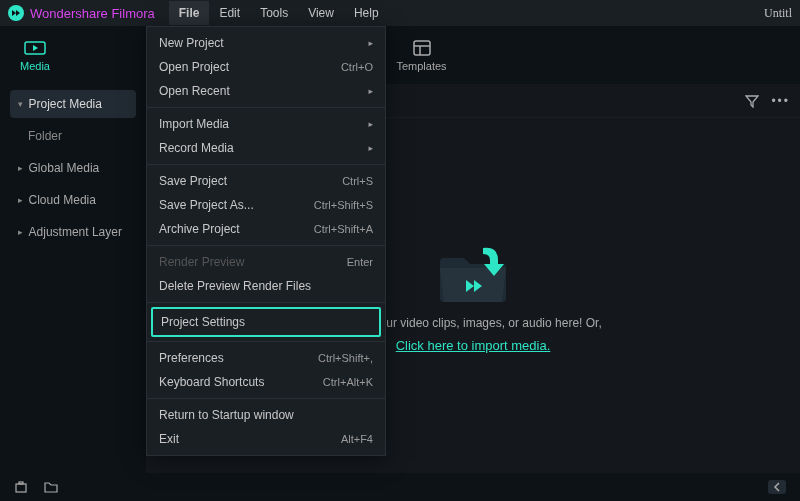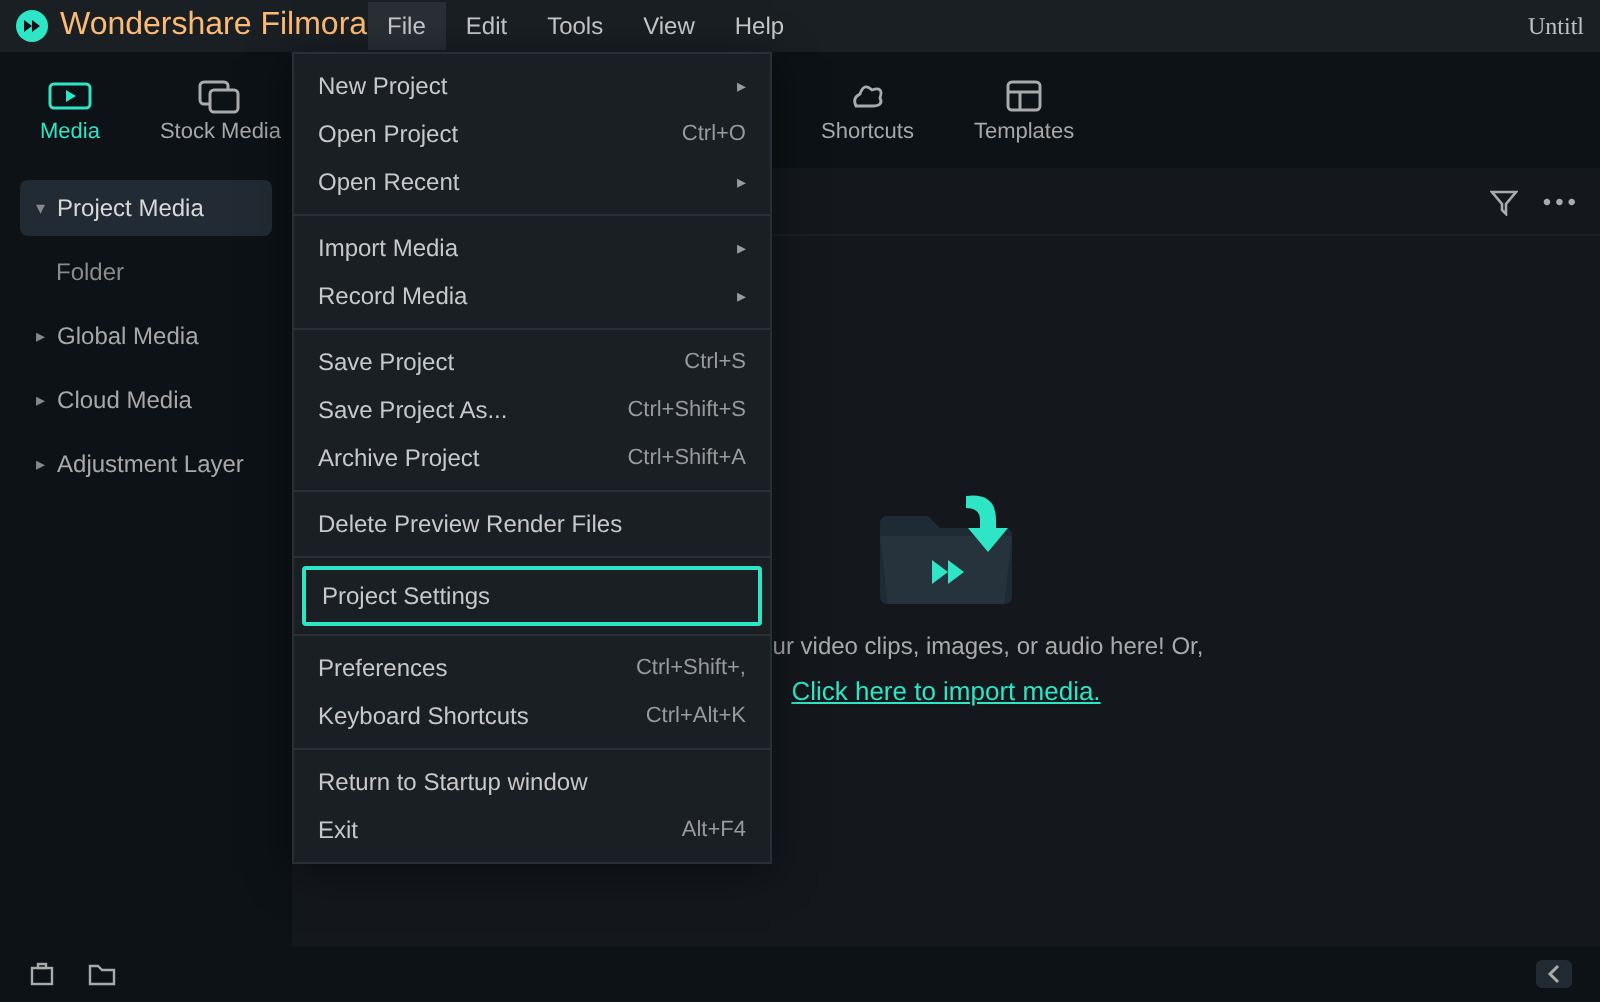--- a/index.html
+++ b/index.html
@@ -1,23 +1,23 @@
 <!DOCTYPE html>
 <html><head>
 <meta charset="utf-8">
 <style>
 * { margin: 0; padding: 0; box-sizing: border-box; font-family: -apple-system, "Segoe UI", Arial, sans-serif; }
 body { background: #0d1117; color: #c8c8c8; width: 800px; height: 501px; overflow: hidden; position: relative; font-size: 12px; }
 
 .title-bar { height: 26px; background: #1a1f24; display: flex; align-items: center; padding: 0 8px; position: relative; z-index: 5; }
 .logo { width: 16px; height: 16px; margin-right: 6px; }
-.app-name { color: #fdba74; font-size: 16px; }
+.app-name { color: #d946ef; font-size: 13px; margin-right: 14px; }
 .menubar { display: flex; }
 .menu-item { padding: 5px 10px; color: #c8c8c8; cursor: pointer; font-size: 12px; }
-.menu-item.active { background: #2a2f35; }
+.menu-item.active { background: #2a2f35; font-weight: bold; }
 .title-right { margin-left: auto; font-size: 12px; color: #c0c0c0; font-family: Liberation Serif, serif;}
 
 .toolbar-strip { height: 58px; background: #0d1216; display: flex; align-items: center; padding: 0 20px; gap: 30px; }
 .tool-tab { display: flex; flex-direction: column; align-items: center; gap: 3px; cursor: pointer; color: #a8a8a8; font-size: 11px; }
 .tool-tab.active { color: #2ee6c5; }
 .tool-icon { width: 22px; height: 18px; display: flex; align-items: center; justify-content: center; }
 
 .content-row { display: flex; height: calc(100% - 26px - 58px - 28px); }
 
 .sidebar { width: 146px; background: #0d1216; padding: 6px 10px 6px 10px; }
@@ -71,29 +71,20 @@
 
 <div class="toolbar-strip">
   <div class="tool-tab active">
     <span class="tool-icon">
       <svg width="22" height="18" viewBox="0 0 22 18">
           <rect x="1" y="3" width="20" height="12" rx="2" fill="none" stroke="#2ee6c5" stroke-width="1.5"></rect>
           <path d="M9 6 L14 9 L9 12 Z" fill="#2ee6c5"></path>
         </svg>
     </span>
     <span>Media</span>
-  </div>
-  <div class="tool-tab">
-    <span class="tool-icon">
-      <svg width="22" height="18" viewBox="0 0 22 18">
-          <rect x="1" y="2" width="14" height="11" rx="2" fill="none" stroke="#aaa" stroke-width="1.5"></rect>
-          <rect x="6" y="6" width="14" height="11" rx="2" fill="#0d1216" stroke="#aaa" stroke-width="1.5"></rect>
-        </svg>
-    </span>
-    <span>Stock Media</span>
   </div>
   <div style="width:210px"></div>
   <div class="tool-tab">
     <span class="tool-icon">
       <svg width="20" height="18" viewBox="0 0 20 18">
           <path d="M4 14 Q2 10 6 8 Q8 2 12 6 Q18 4 16 10 Q18 14 12 14 Z" fill="none" stroke="#aaa" stroke-width="1.4"></path>
         </svg>
     </span>
     <span>Shortcuts</span>
   </div>
@@ -208,20 +199,24 @@
     </div>
     <div class="dd-item">
       <span>Save Project As...</span>
       <span class="shortcut">Ctrl+Shift+S</span>
     </div>
     <div class="dd-item">
       <span>Archive Project</span>
       <span class="shortcut">Ctrl+Shift+A</span>
     </div>
     <div class="dd-sep"></div>
+    <div class="dd-item disabled">
+      <span>Render Preview</span>
+      <span class="shortcut">Enter</span>
+    </div>
     <div class="dd-item">
       <span>Delete Preview Render Files</span>
     </div>
     <div class="dd-sep"></div>
     <div class="dd-item highlight">
       <span>Project Settings</span>
     </div>
     <div class="dd-sep"></div>
     <div class="dd-item">
       <span>Preferences</span>

